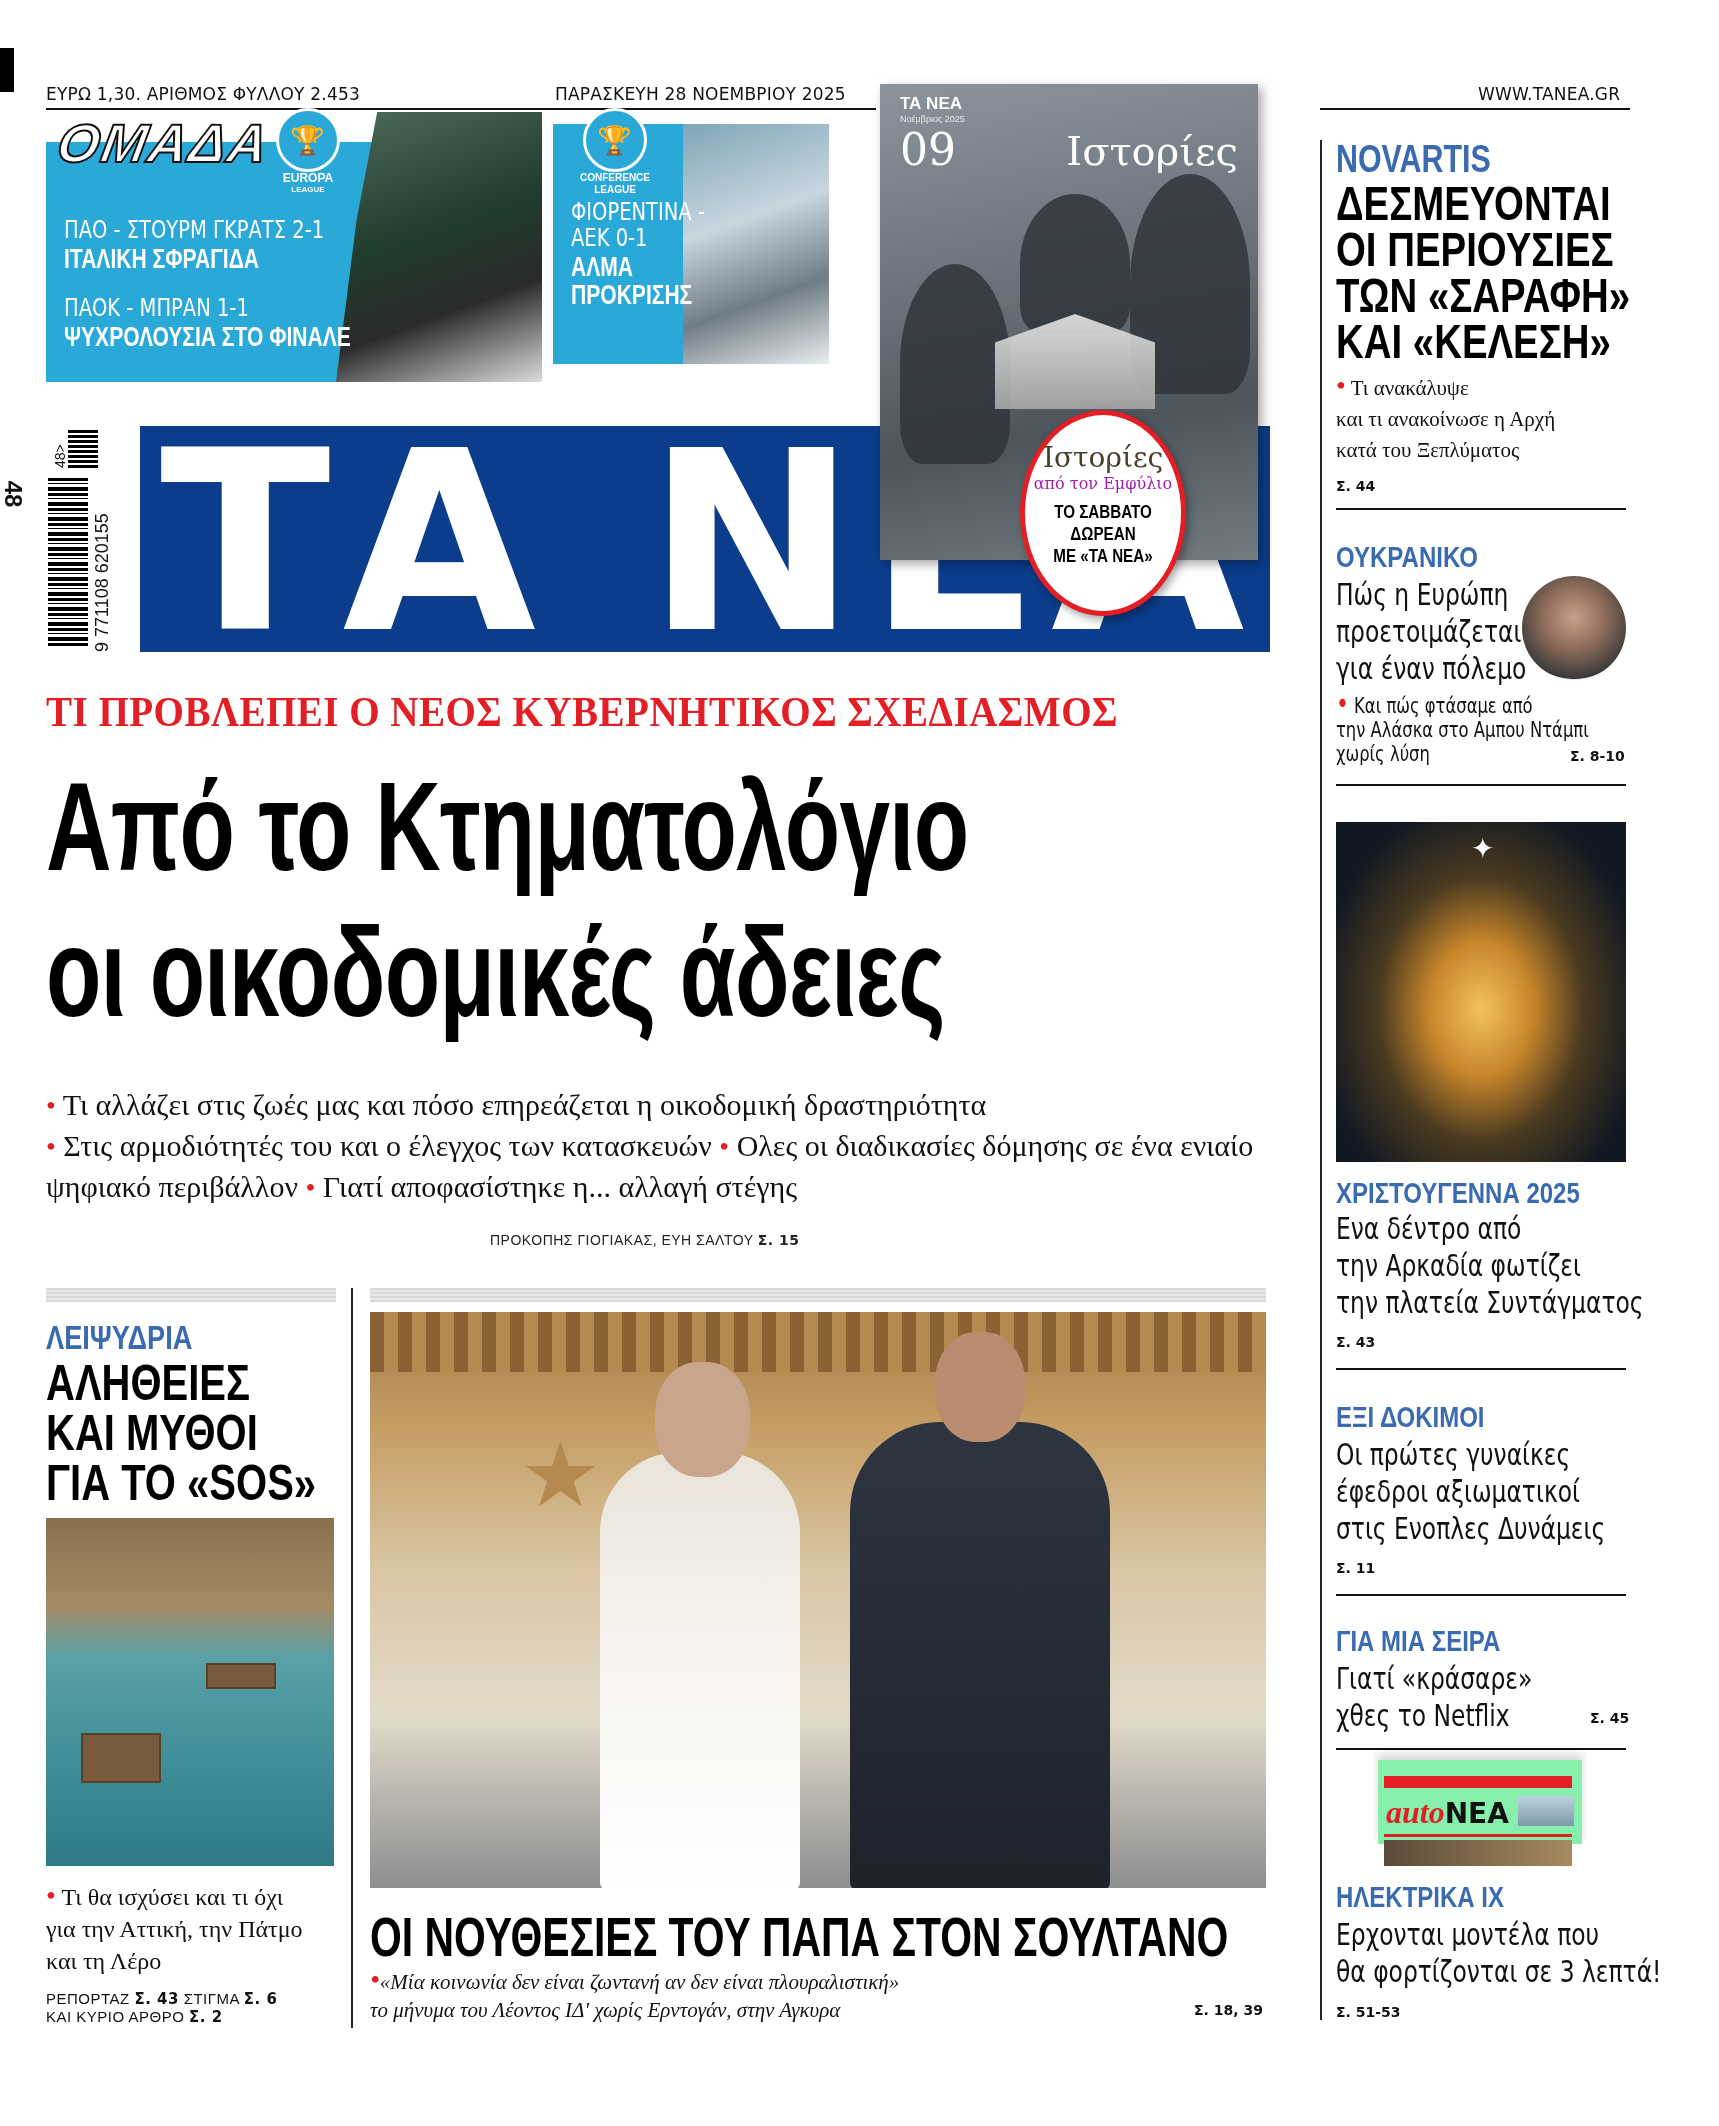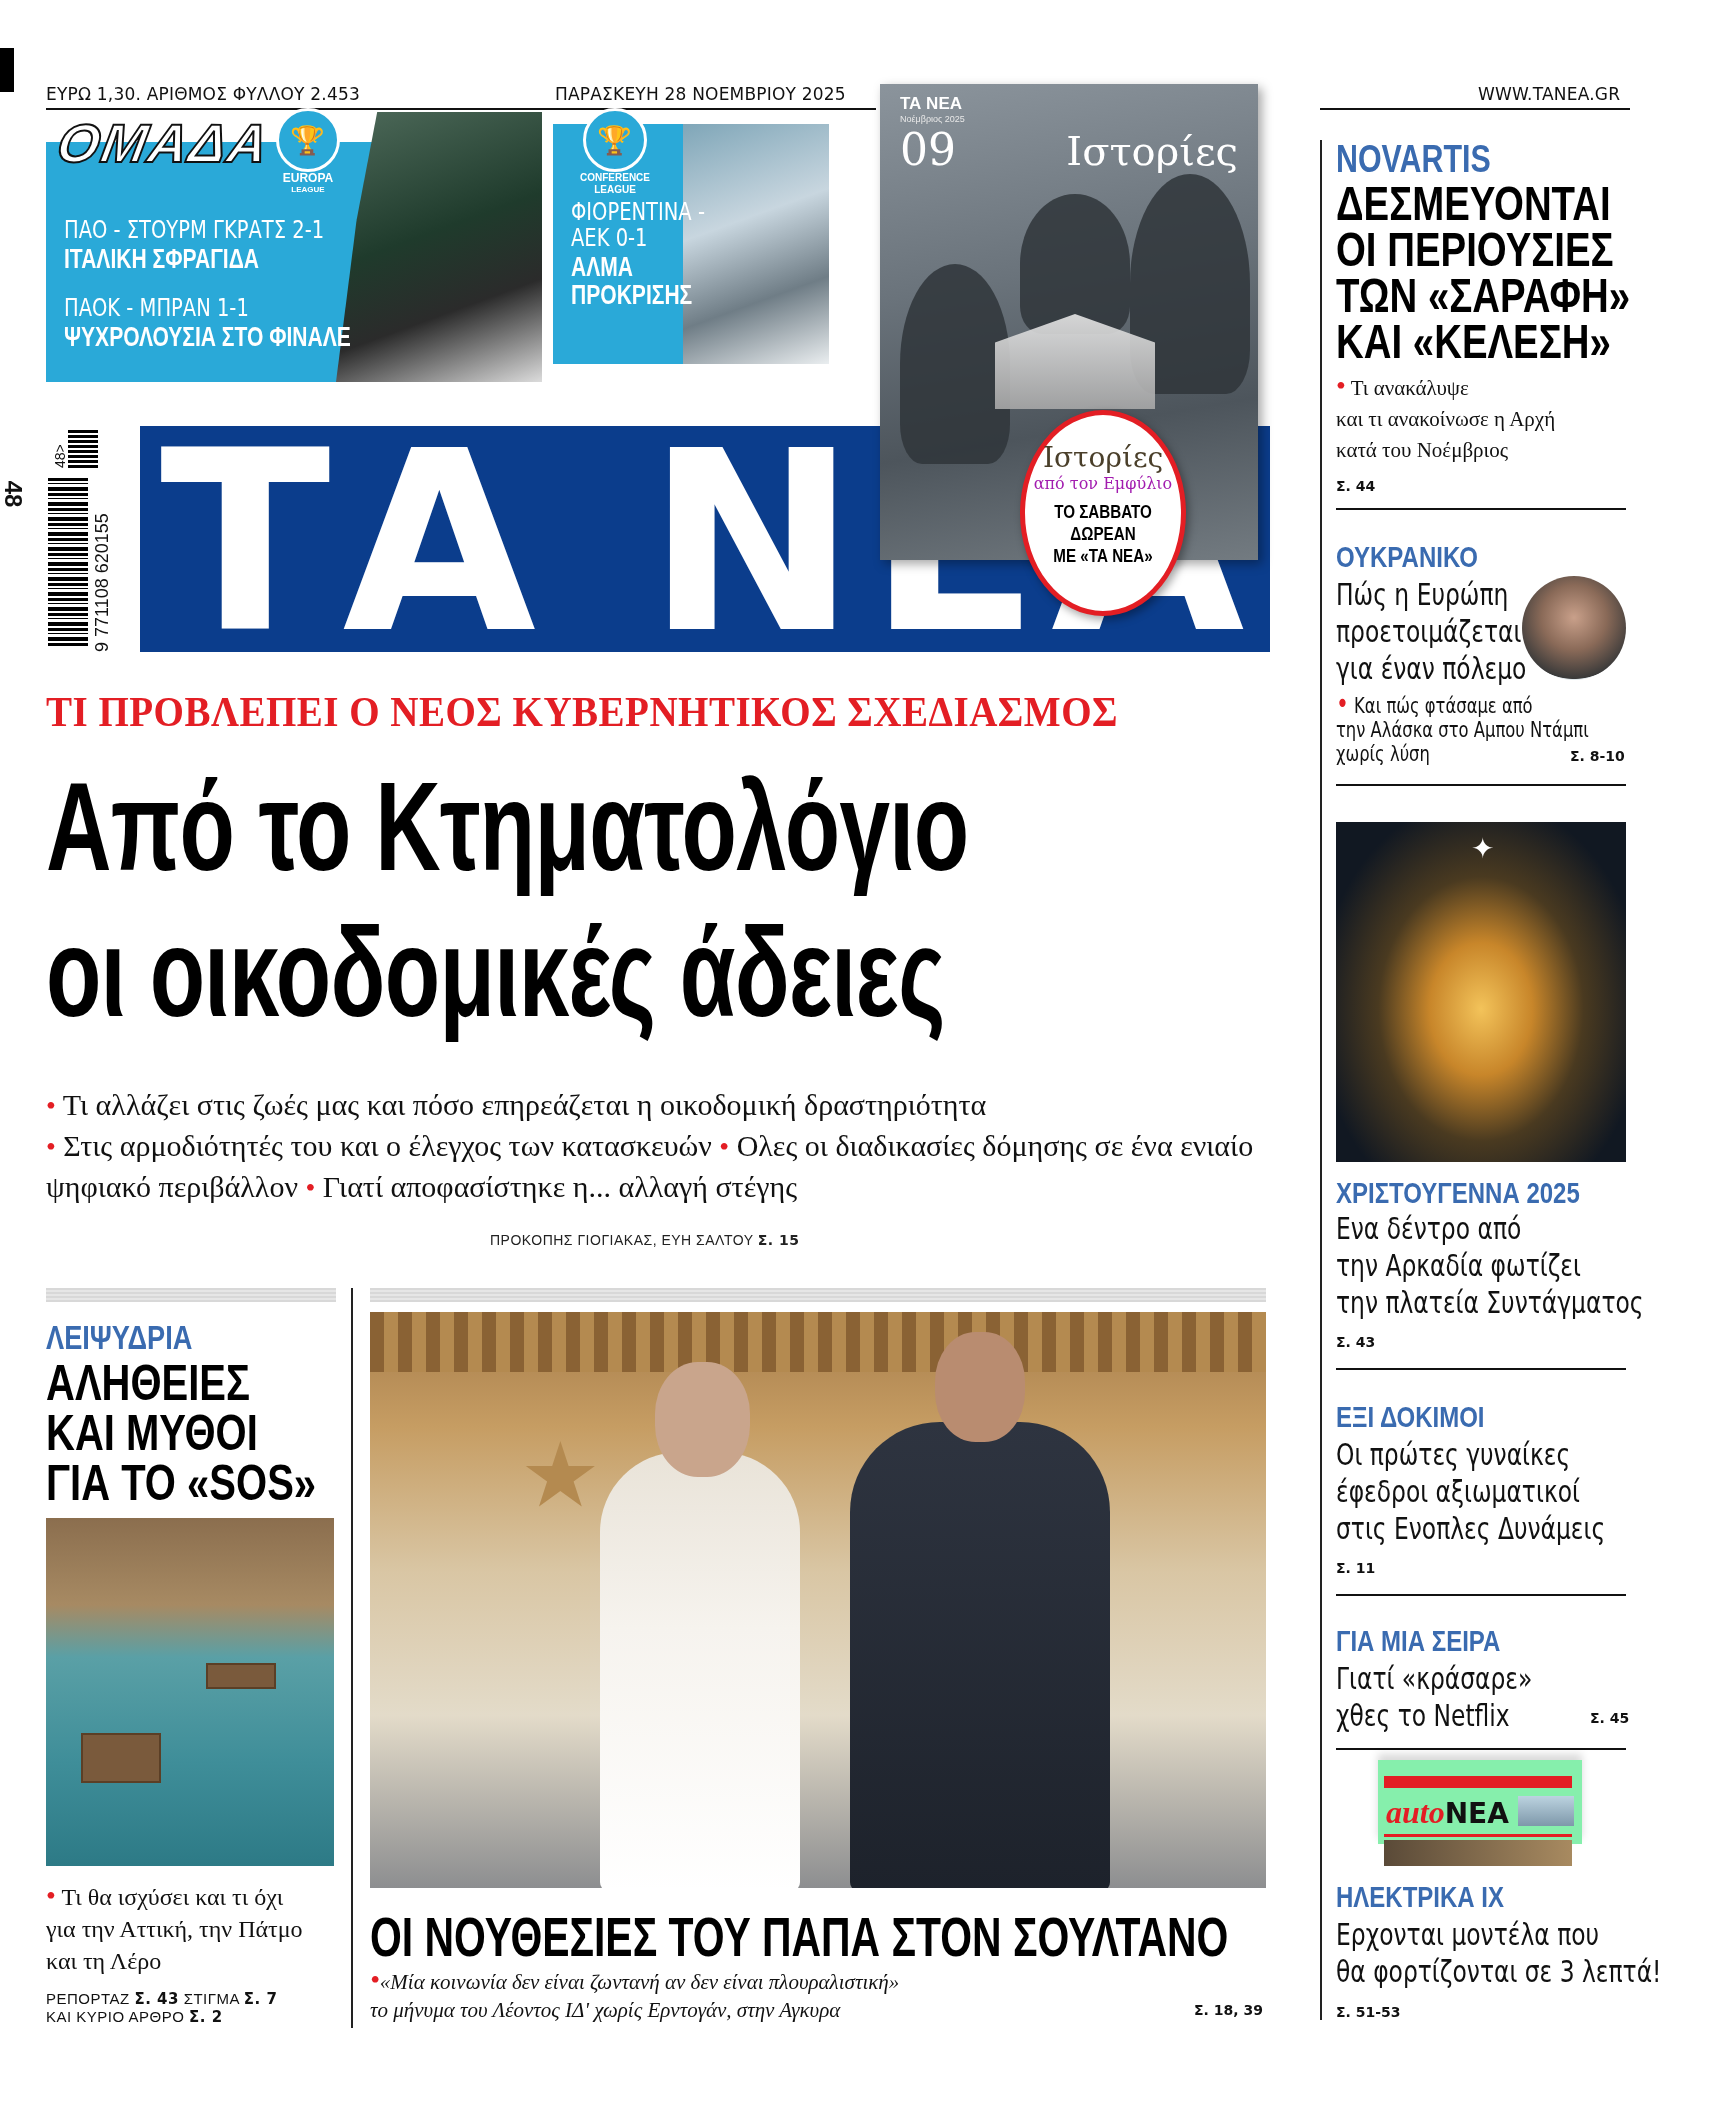--- a/index.html
+++ b/index.html
@@ -192,21 +192,21 @@
 <div class="abs serif-body" style="left:46px; top:1880px; font-size:24px; line-height:32px;">
   <div><span class="bullet">•</span> <span>Τι θα ισχύσει και τι όχι</span></div>
   <div>για την Αττική, την Πάτμο</div>
   <div>και τη Λέρο</div>
 </div>
 <div class="abs" style="left:46px; top:1990px; font-size:15px; line-height:18px; letter-spacing:0.5px;">
   <div>
     <span>ΡΕΠΟΡΤΑΖ</span>
     <b class="pg">Σ. 43</b>
     <span>ΣΤΙΓΜΑ</span>
-    <b class="pg">Σ. 7</b>
+    <b class="pg">Σ. 6</b>
   </div>
   <div>
     <span>ΚΑΙ ΚΥΡΙΟ ΑΡΘΡΟ</span>
     <b class="pg">Σ. 2</b>
   </div>
 </div>
 
 <div class="abs photo-main">
   <div class="abs" style="left:0; top:0; width:100%; height:60px; background: repeating-linear-gradient(90deg,#8a6234 0 14px,#b48a50 14px 28px);"></div>
   <div class="abs star" style="left:150px; top:110px;">★</div>
@@ -223,21 +223,21 @@
 <div class="abs pg" style="left:1194px; top:2002px; font-size:14px;">Σ. 18, 39</div>
 
 <div class="abs cat" style="left:1336px; top:138px; font-size:38px;">NOVARTIS</div>
 <div class="abs blkhead" style="left:1336px; top:180px; font-size:48px; line-height:48px;">ΔΕΣΜΕΥΟΝΤΑΙ</div>
 <div class="abs blkhead" style="left:1336px; top:226px; font-size:48px; line-height:48px;">ΟΙ ΠΕΡΙΟΥΣΙΕΣ</div>
 <div class="abs blkhead" style="left:1336px; top:272px; font-size:48px; line-height:48px;">ΤΩΝ «ΣΑΡΑΦΗ»</div>
 <div class="abs blkhead" style="left:1336px; top:318px; font-size:48px; line-height:48px;">ΚΑΙ «ΚΕΛΕΣΗ»</div>
 <div class="abs serif-body" style="left:1336px; top:370px; font-size:21px; line-height:31px;">
   <div><span class="bullet">•</span> <span>Τι ανακάλυψε</span></div>
   <div>και τι ανακοίνωσε η Αρχή</div>
-  <div>κατά του Νοέμβριος</div>
+  <div>κατά του Ξεπλύματος</div>
 </div>
 <div class="abs pg" style="left:1336px; top:478px; font-size:14px;">Σ. 44</div>
 <div class="abs hrule" style="left:1336px; top:508px; width:290px;"></div>
 
 <div class="abs cat" style="left:1336px; top:540px; font-size:30px;">ΟΥΚΡΑΝΙΚΟ</div>
 <div class="abs cond-body" style="left:1336px; top:576px; font-size:30px; line-height:37px;">
   <div>Πώς η Ευρώπη</div>
   <div>προετοιμάζεται</div>
   <div>για έναν πόλεμο</div>
 </div>

